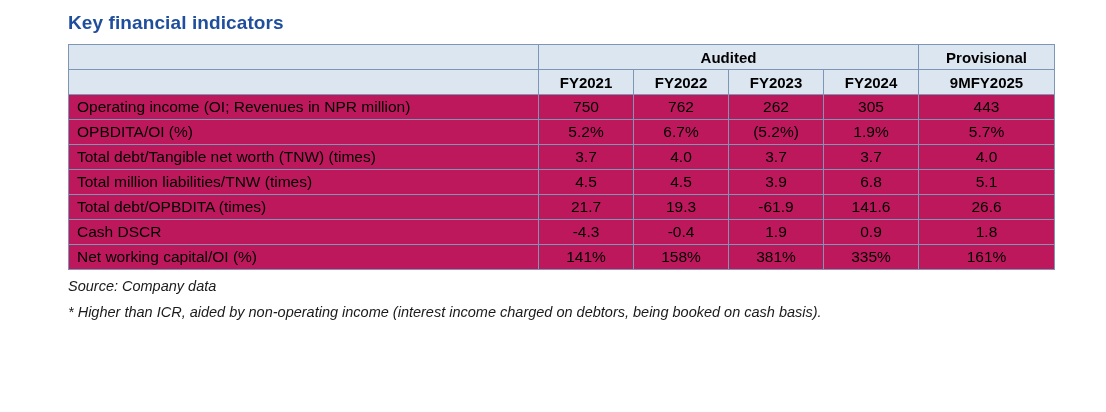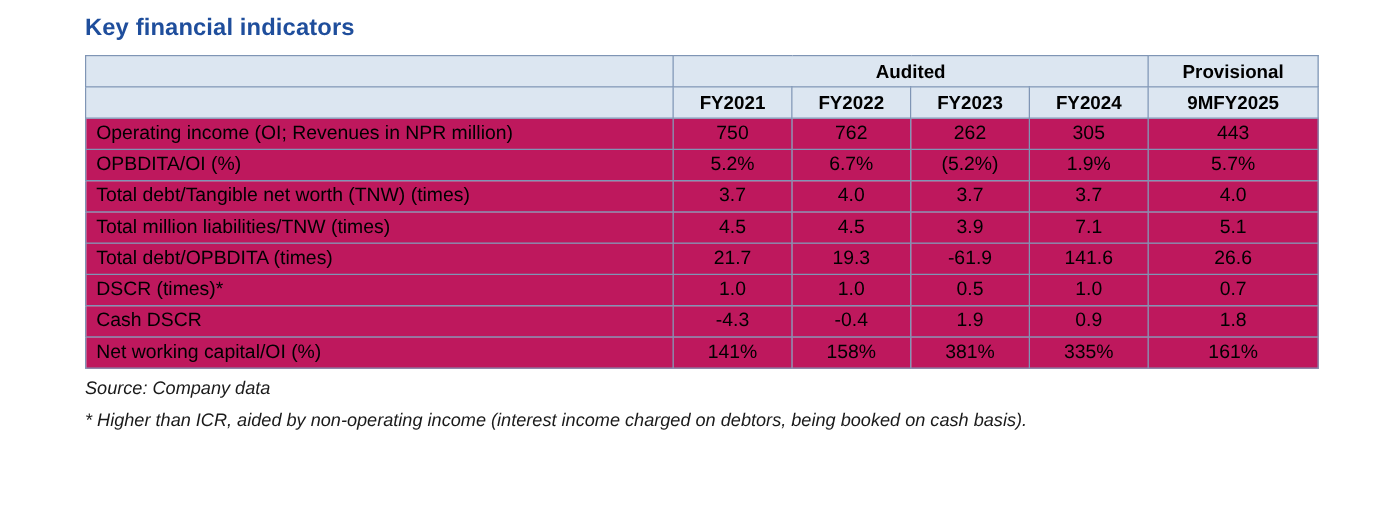--- a/index.html
+++ b/index.html
@@ -140,38 +140,30 @@
         <td class="num">4.0</td>
         <td class="num">3.7</td>
         <td class="num">3.7</td>
         <td class="num">4.0</td>
       </tr>
       <tr>
         <td class="label">Total million liabilities/TNW (times)</td>
         <td class="num">4.5</td>
         <td class="num">4.5</td>
         <td class="num">3.9</td>
-        <td class="num">7.1</td>
+        <td class="num">6.8</td>
         <td class="num">5.1</td>
       </tr>
       <tr>
         <td class="label">Total debt/OPBDITA (times)</td>
         <td class="num">21.7</td>
         <td class="num">19.3</td>
         <td class="num">-61.9</td>
         <td class="num">141.6</td>
         <td class="num">26.6</td>
-      </tr>
-      <tr>
-        <td class="label">DSCR (times)*</td>
-        <td class="num">1.0</td>
-        <td class="num">1.0</td>
-        <td class="num">0.5</td>
-        <td class="num">1.0</td>
-        <td class="num">0.7</td>
       </tr>
       <tr>
         <td class="label">Cash DSCR</td>
         <td class="num">-4.3</td>
         <td class="num">-0.4</td>
         <td class="num">1.9</td>
         <td class="num">0.9</td>
         <td class="num">1.8</td>
       </tr>
       <tr>

